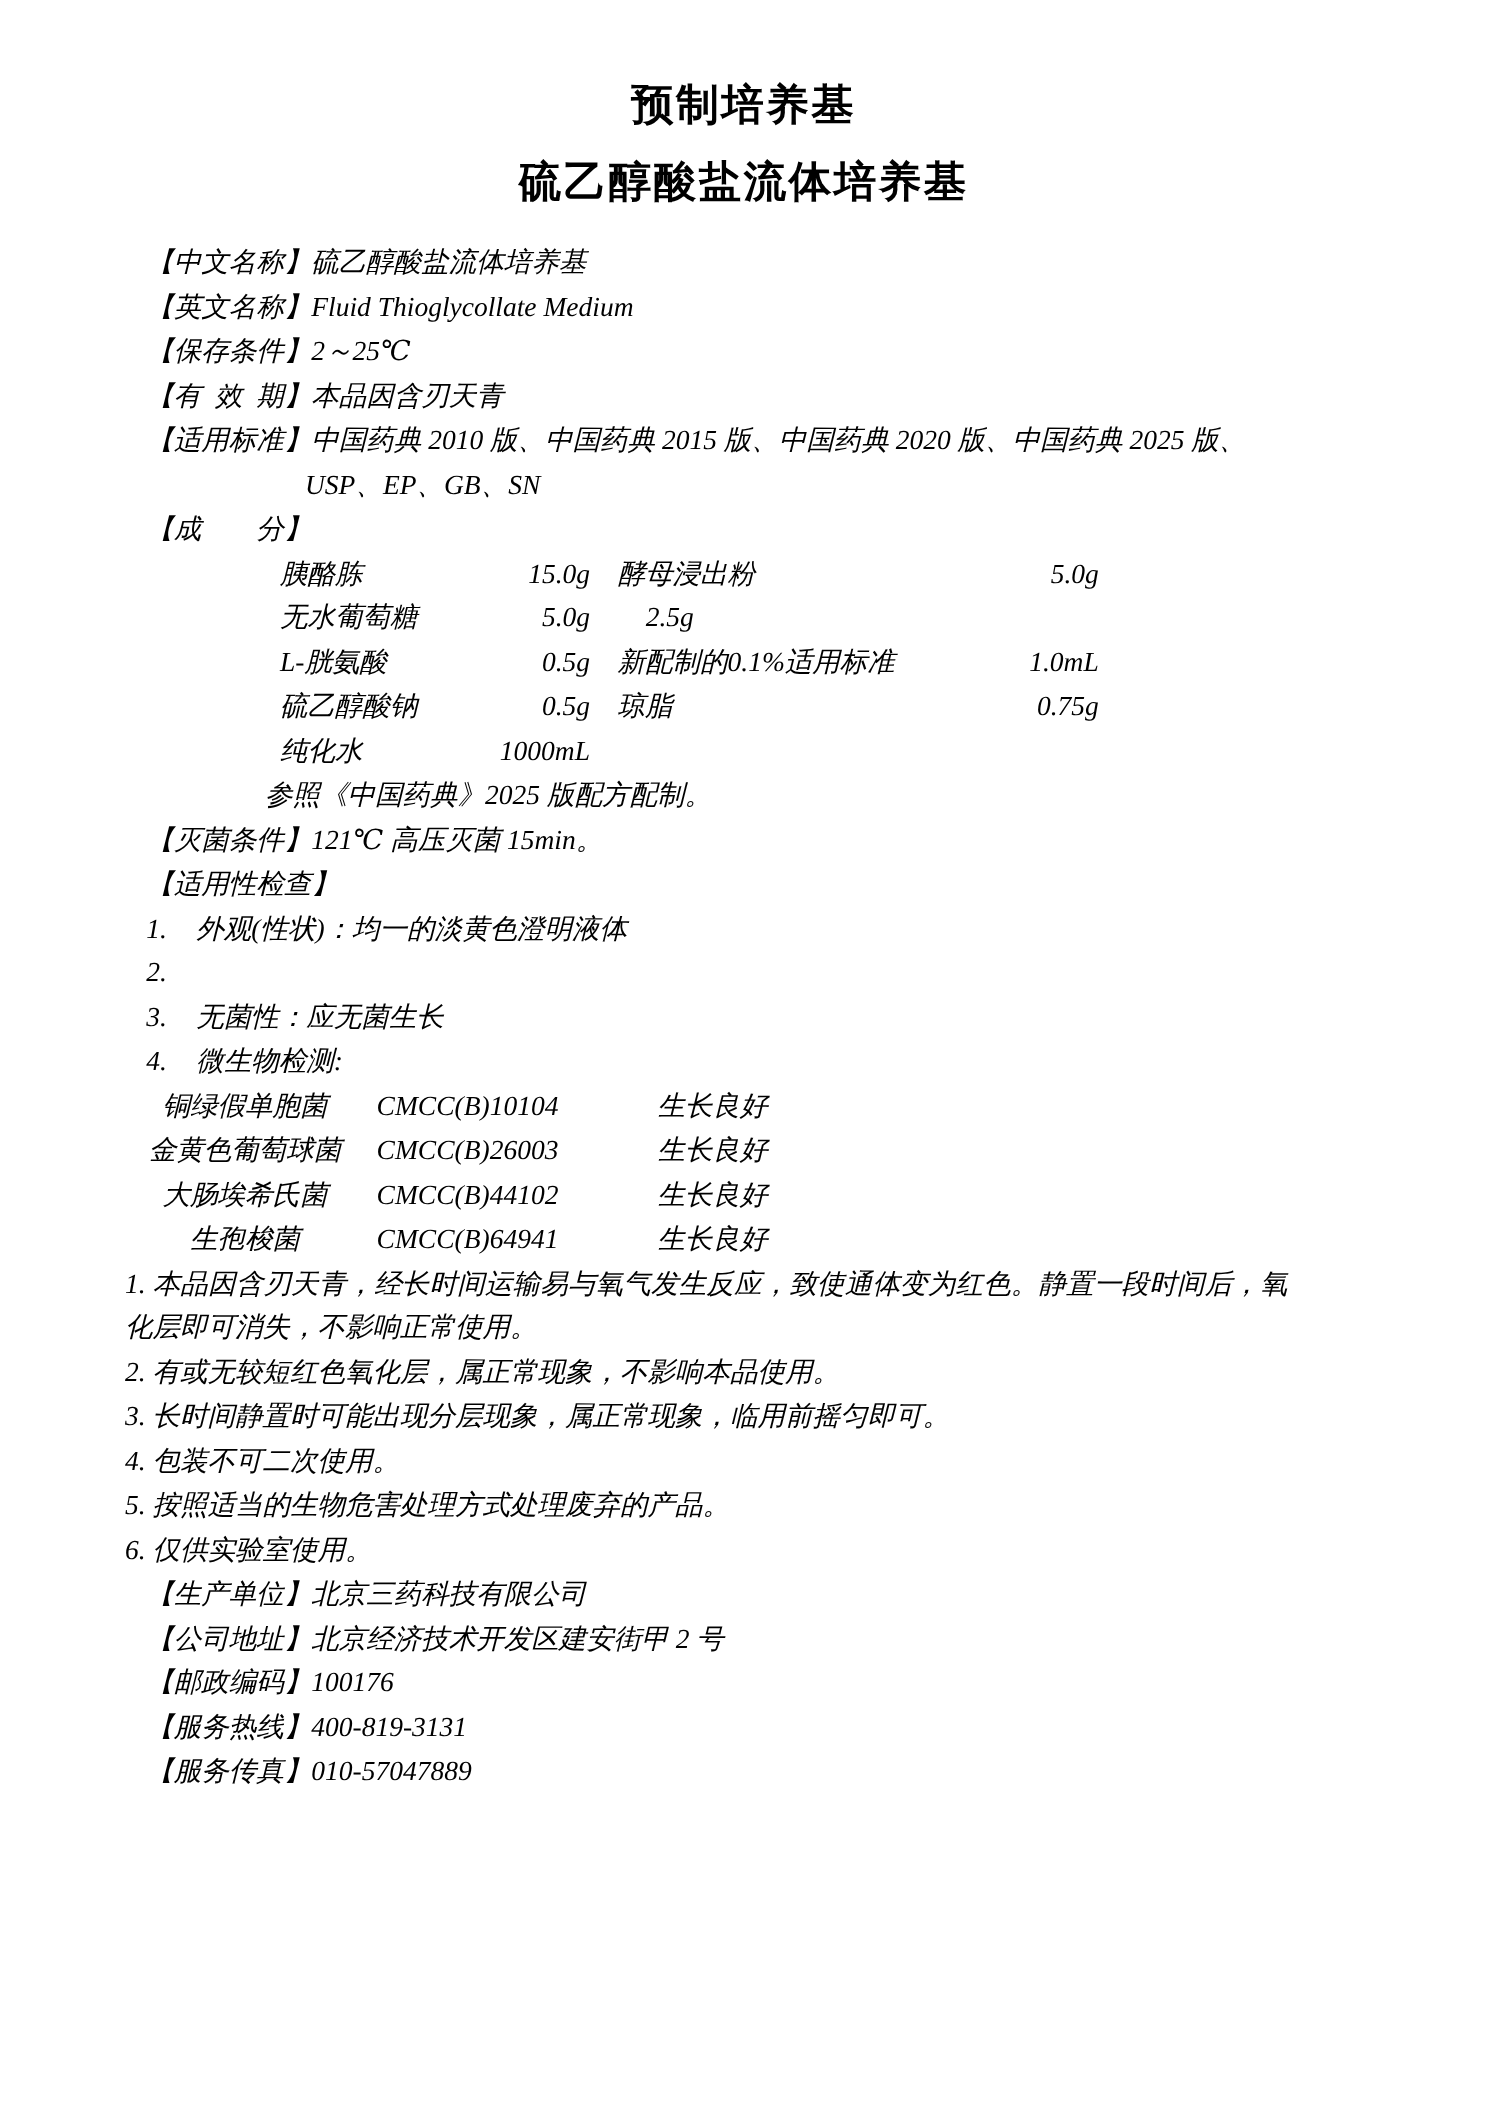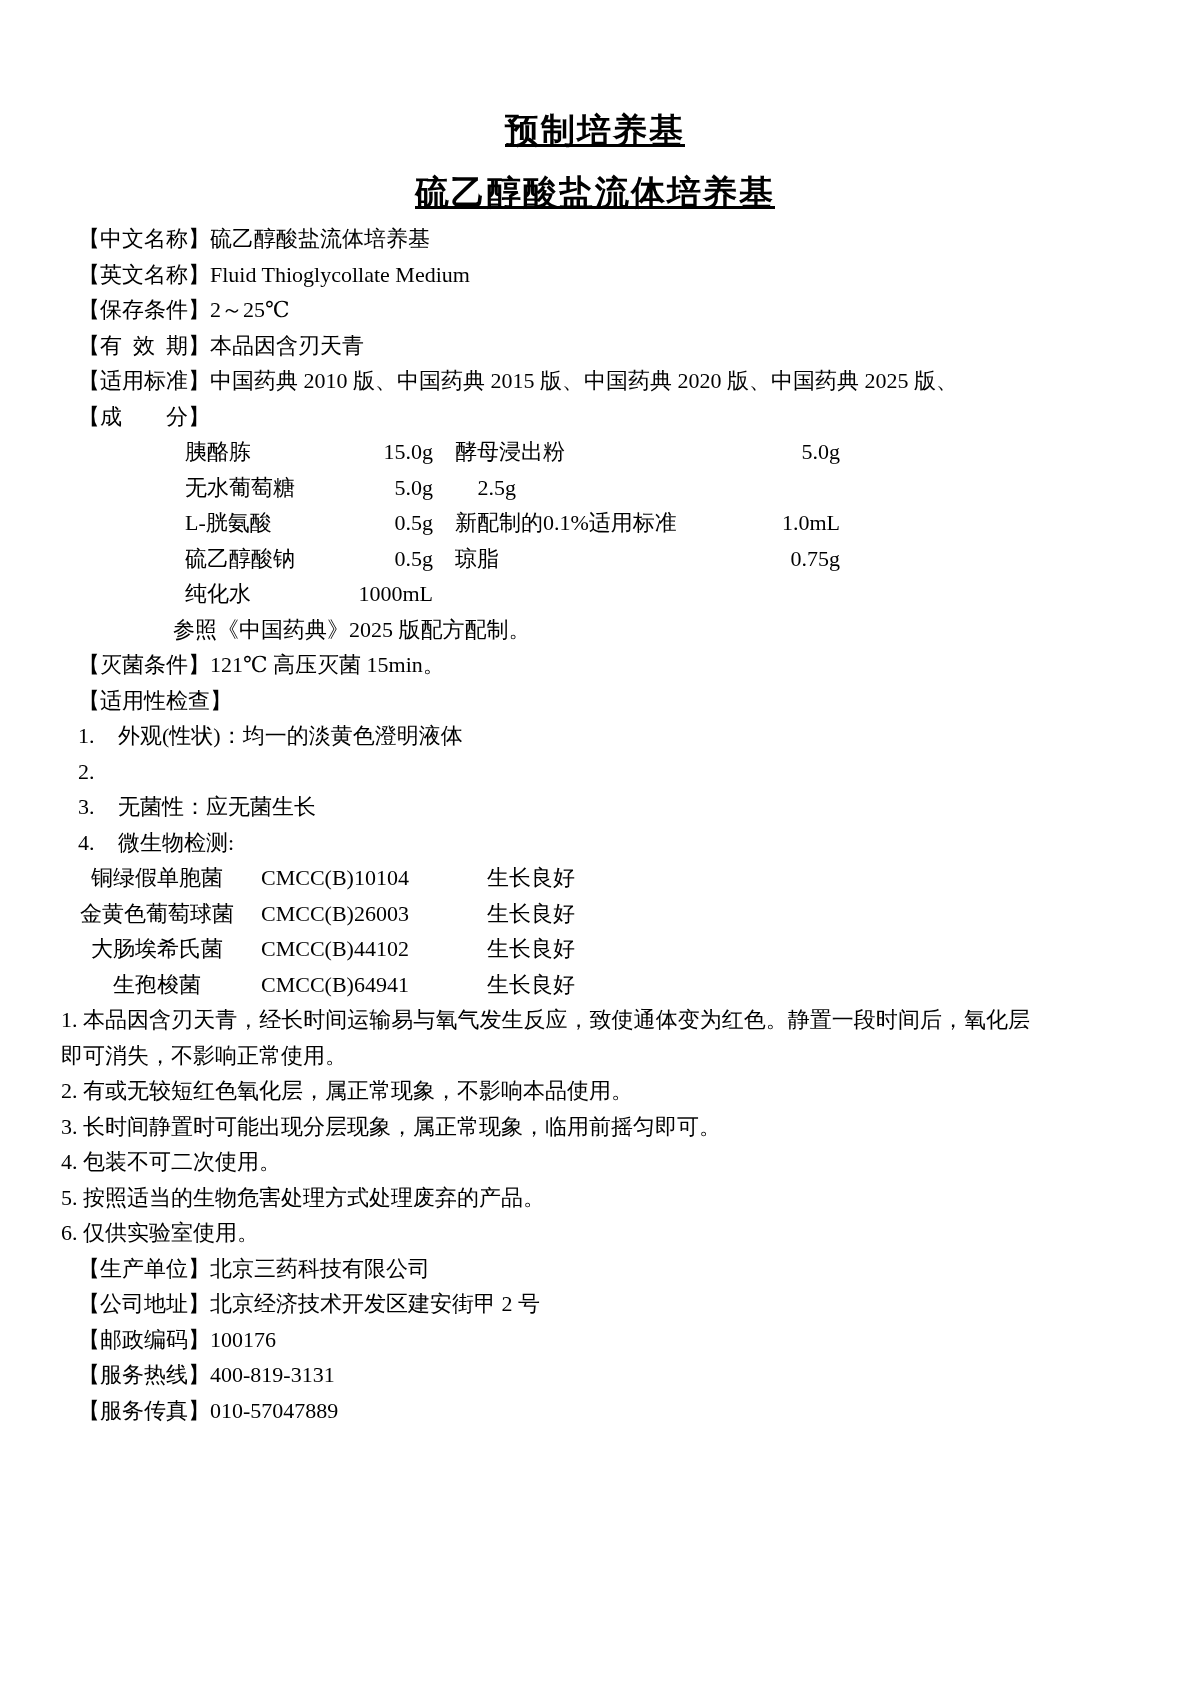--- a/index.html
+++ b/index.html
@@ -6,34 +6,35 @@
   html, body { background: #ffffff; }
   .page {
     position: relative;
     width: 1190px;
     height: 1683px;
     background: #ffffff;
     color: #000000;
     font-family: "Liberation Serif", "DejaVu Serif", serif;
     overflow: hidden;
   }
-  .titles { padding-top: 111px; text-align: center; text-decoration: underline; }
+  .titles { padding-top: 65px; text-align: center; }
   .title1, .title2 {
     font-size: 34px;
     font-weight: bold;
     line-height: 40px;
     letter-spacing: 2px;
   }
   .title2 { margin-top: 22px; }
   .doc-body {
-    margin-top: 8px;
-    padding-left: 78px;
+    margin-top: 25px;
+    padding-left: 117px;
     padding-right: 160px;
     font-size: 22px;
     line-height: 35.5px;
+    font-style: italic;
   }
   .line { white-space: nowrap; }
   .lbl { display: inline-block; }
   .indent-usp { padding-left: 127px; }
   .comp-row { display: flex; margin-left: 107px; white-space: nowrap; }
   .c1n { width: 150px; }
   .c1a { width: 98px; text-align: right; }
   .c2n { width: 302px; margin-left: 22px; }
   .c2a { width: 83px; text-align: right; }
   .comp-note { margin-left: 95px; }
@@ -60,20 +61,21 @@
     <div class="line"><span class="lbl">【中文名称】</span><span>硫乙醇酸盐流体培养基</span></div>
 
     <div class="line"><span class="lbl">【英文名称】</span><span>Fluid Thioglycollate Medium</span></div>
 
     <div class="line"><span class="lbl">【保存条件】</span><span>2～25℃</span></div>
 
     <div class="line"><span class="lbl">【有 效 期】</span><span>本品因含刃天青</span></div>
 
     <div class="line"><span class="lbl">【适用标准】</span><span>中国药典 2010 版、中国药典 2015 版、中国药典 2020 版、中国药典 2025 版、</span></div>
 
+    <div class="line indent-usp"><span>USP、EP、GB、SN</span></div>
 
     <div class="line"><span class="lbl">【成　　分】</span></div>
 
     <div class="comp-row">
       <span class="c1n">胰酪胨</span>
         <span class="c1a">15.0g</span>
         <span class="c2n">酵母浸出粉</span>
         <span class="c2a">5.0g</span>
     </div>
     <div class="comp-row">

